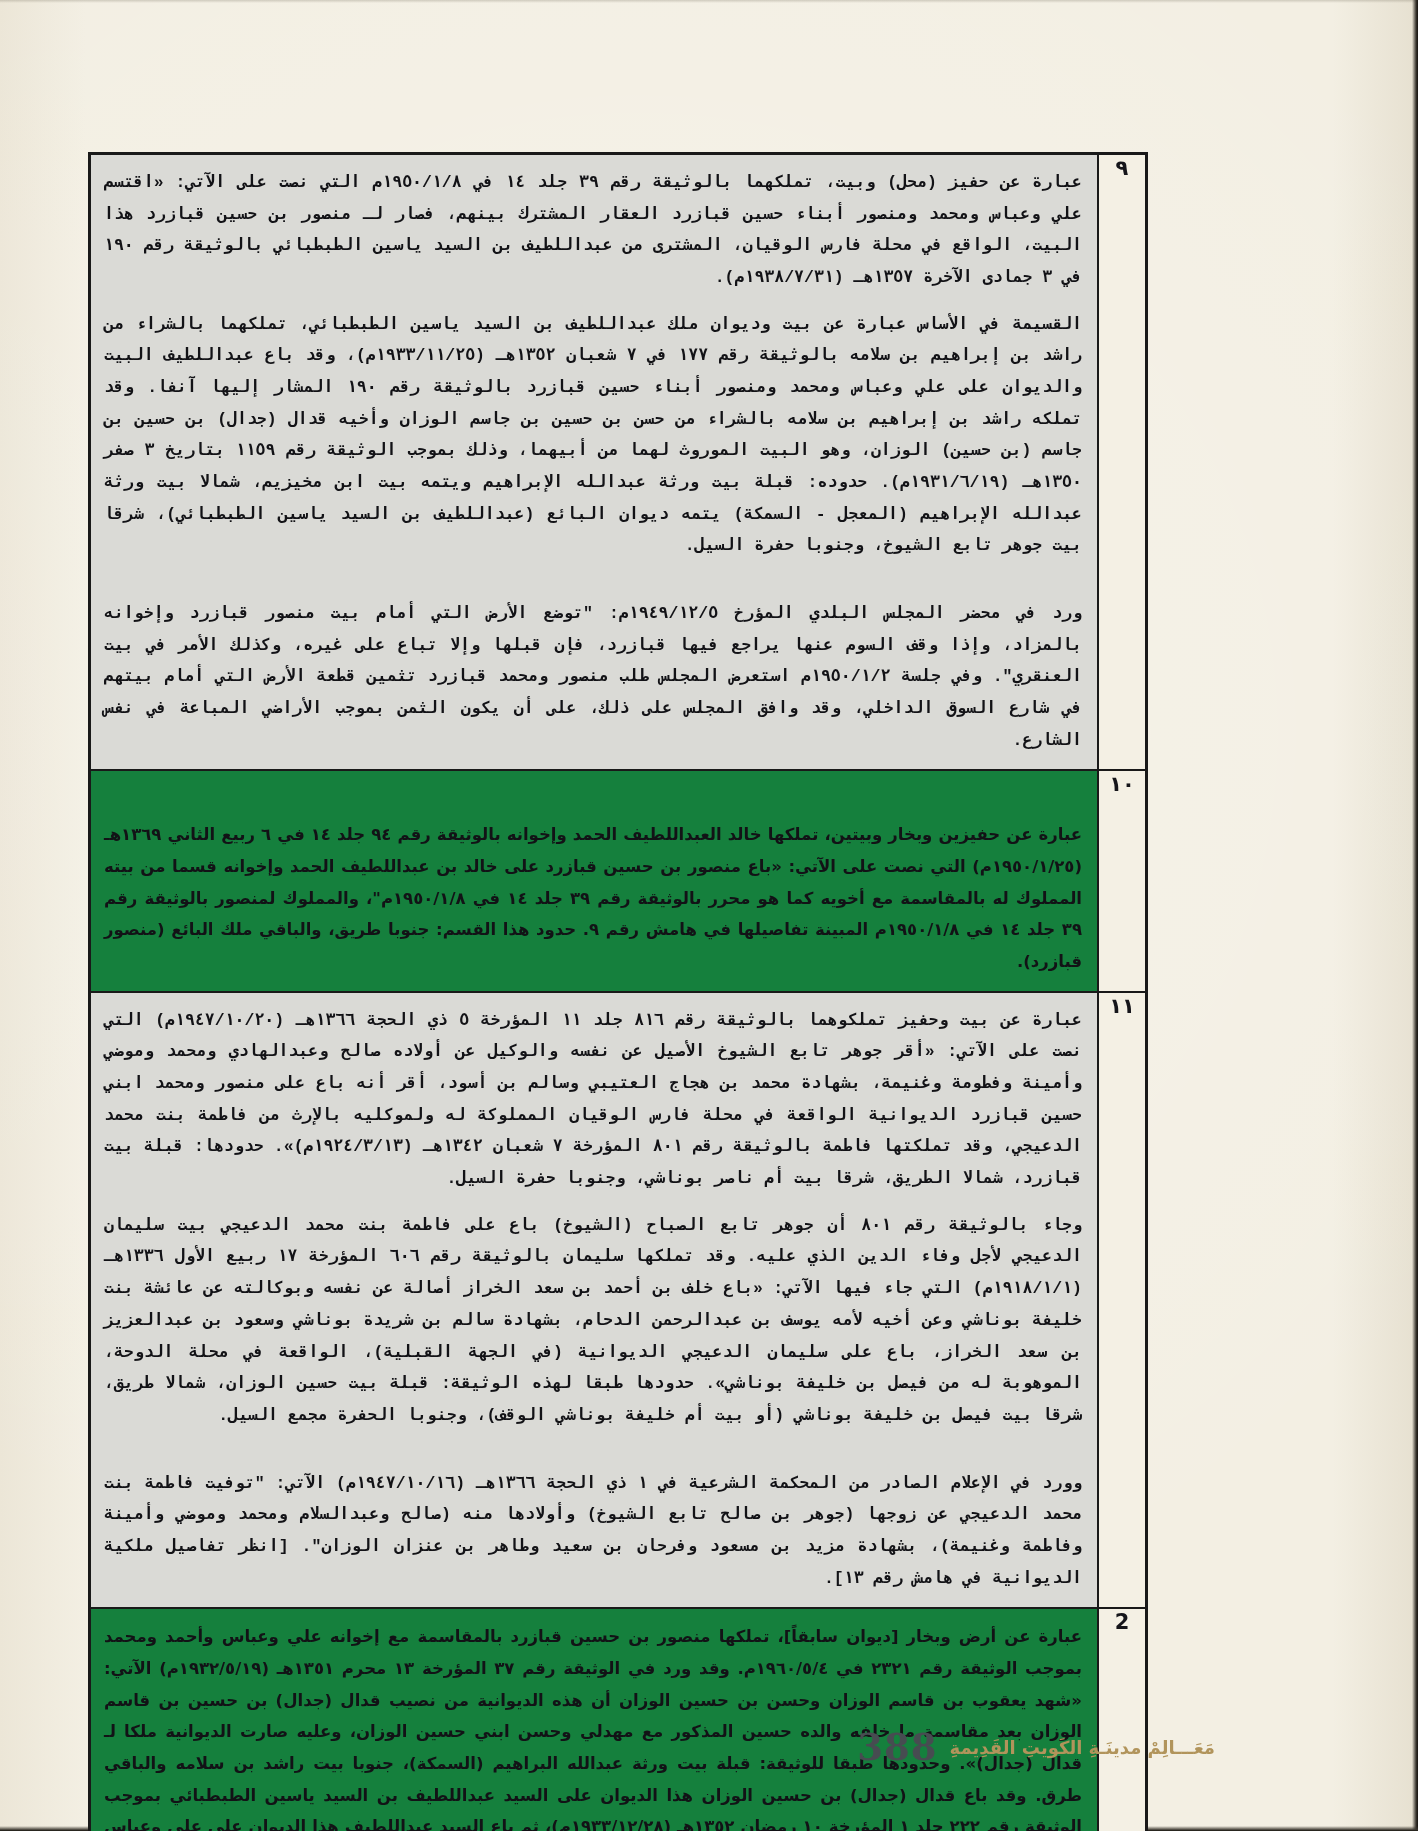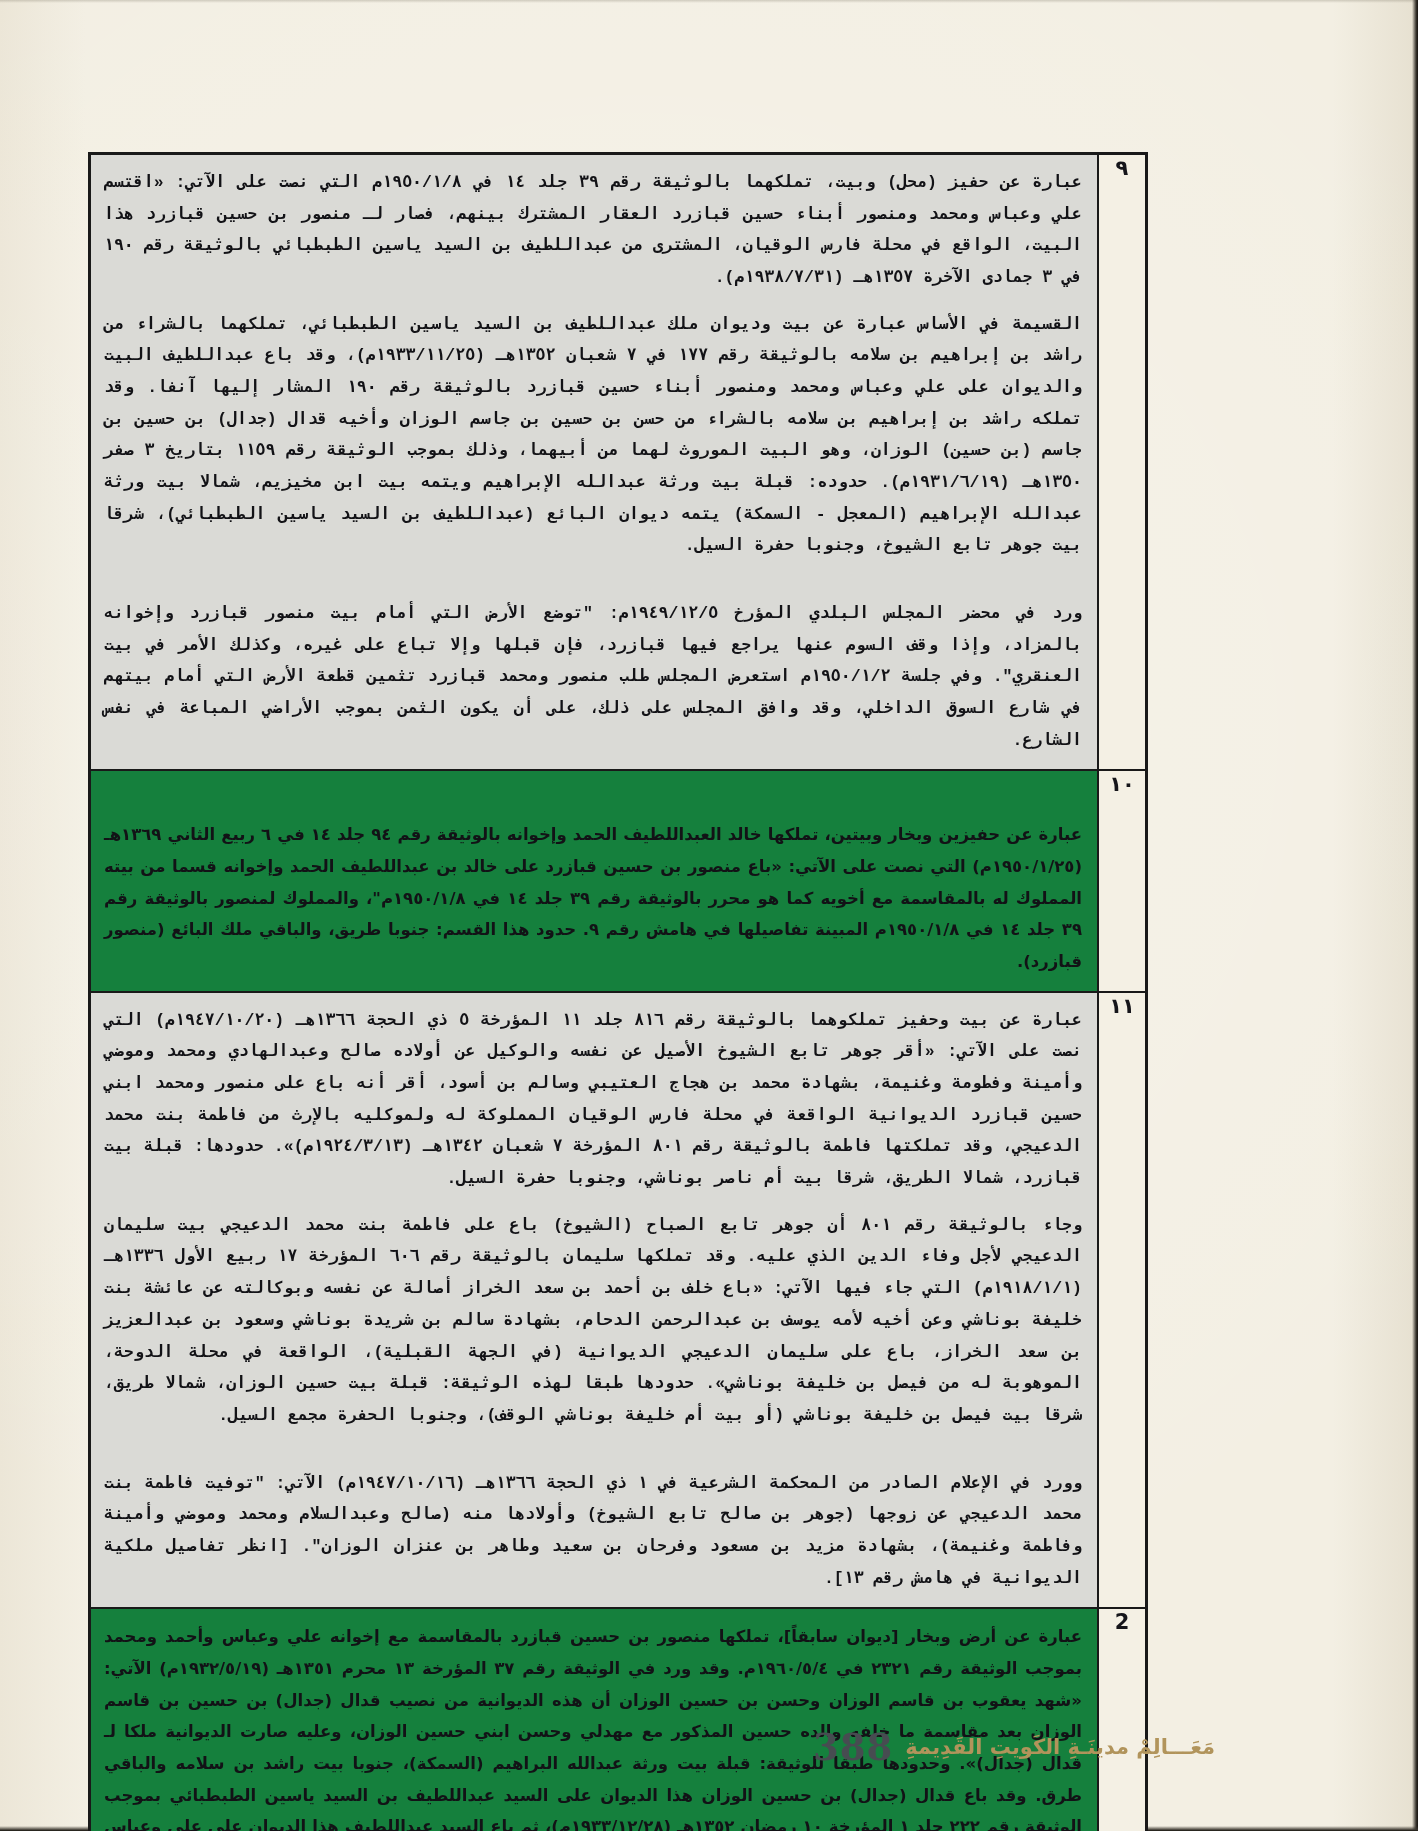--- a/index.html
+++ b/index.html
@@ -62,21 +62,21 @@
     position:absolute;top:1729px;right:203px;
     display:flex;direction:ltr;align-items:center;gap:12px;
   }
   .page-number{
     font-family:"DejaVu Serif","Liberation Serif",serif;
     font-size:37px;font-weight:bold;color:#474c51;
     letter-spacing:1px;line-height:1;
   }
   .book-title{
     direction:rtl;
-    font-size:21px;font-weight:bold;color:#b1945b;
+    font-size:18px;font-weight:bold;color:#b1945b;
     line-height:1.2;
   }
 </style>
 </head>
 <body>
 
 <div class="scan-edge-top"></div>
 <div class="scan-edge-right"></div>
 <div class="scan-edge-bottom"></div>
 

